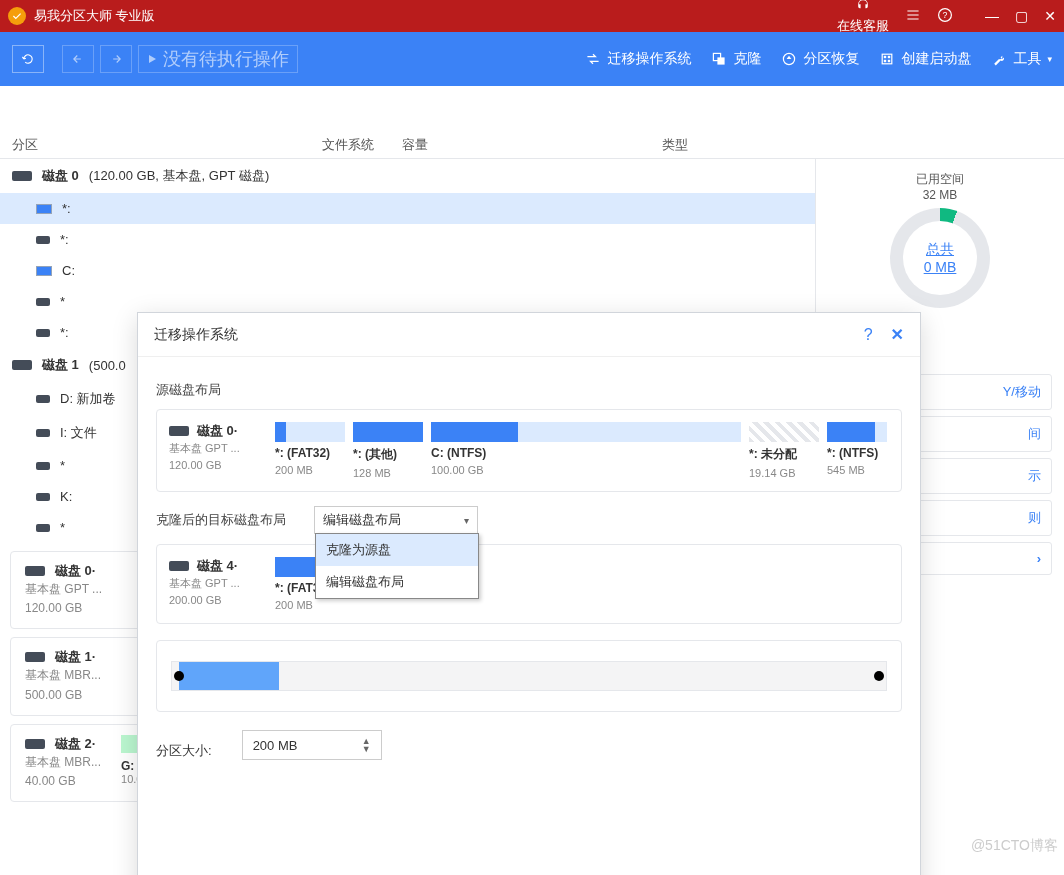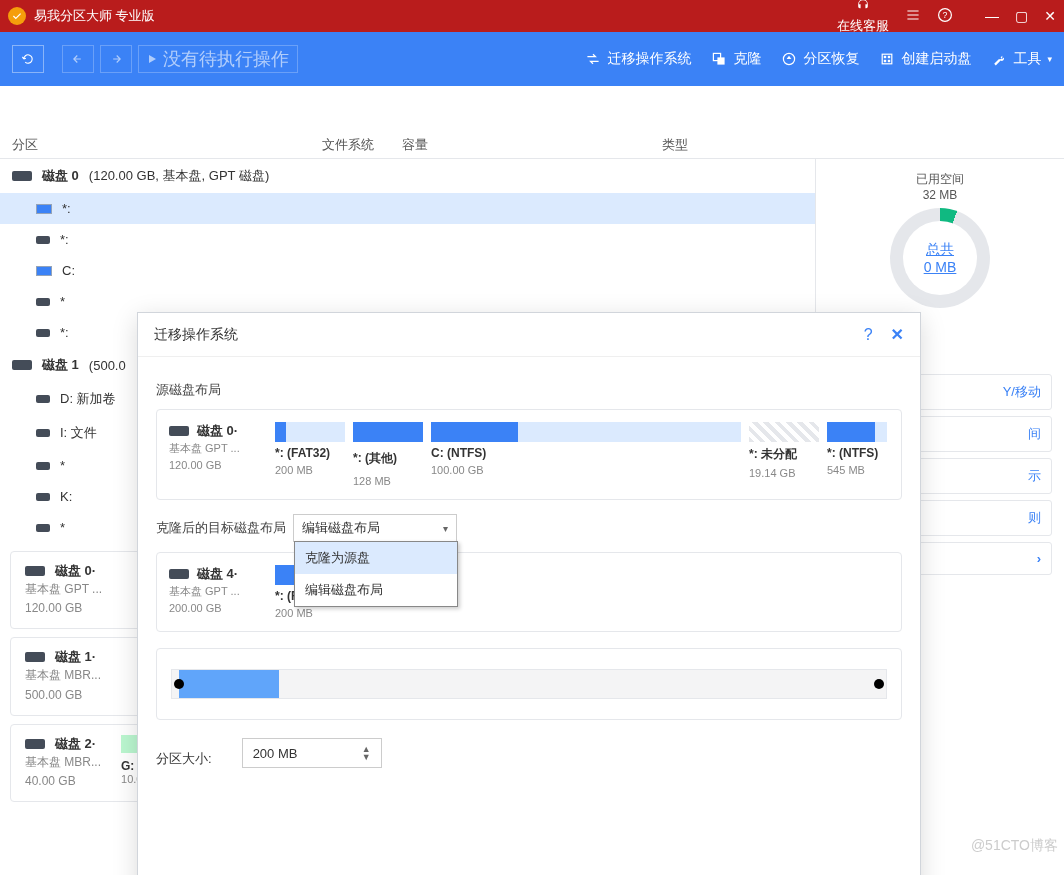--- a/index.html
+++ b/index.html
@@ -66,21 +66,21 @@
   .layout-disk .nm { font-weight: bold; font-size: 13px; }
   .layout-disk .sb { color: #888; font-size: 11px; line-height: 1.5; }
   .layout-parts { flex: 1; display: flex; gap: 8px; }
   .pcol { display: flex; flex-direction: column; gap: 4px; }
   .pbar { height: 20px; background: #dbeafe; position: relative; }
   .pbar .fill { height: 100%; background: #3b82f6; }
   .pbar.unalloc { background: repeating-linear-gradient(45deg,#e5e7eb,#e5e7eb 4px,#fff 4px,#fff 8px); }
   .pnm { font-size: 12px; font-weight: bold; }
   .psz { font-size: 11px; color: #888; }
 
-  .dd-row { display: flex; align-items: center; gap: 7px; margin: 14px 0 10px 0; position: relative; }
+  .dd-row { display: flex; align-items: center; gap: 28px; margin: 14px 0 10px 0; position: relative; }
   .select-box { border: 1px solid #ccc; height: 28px; width: 164px; display: flex; align-items: center; padding: 0 8px; font-size: 13px; cursor: pointer; position: relative; }
   .select-box .chev { margin-left: auto; font-size: 10px; color: #666; }
   .dropdown { position: absolute; top: 100%; left: 0; width: 164px; background: #fff; border: 1px solid #888; box-shadow: 2px 2px 4px rgba(0,0,0,0.2); z-index: 60; }
   .dropdown .opt { padding: 7px 10px; font-size: 13px; cursor: pointer; }
   .dropdown .opt.hl { background: #dbeafe; }
 
   .slider-box { border: 1px solid #e5e7eb; border-radius: 4px; padding: 20px 14px; margin-top: 16px; }
   .slider-track { height: 30px; background: #f4f4f5; position: relative; border: 1px solid #e5e7eb; }
   .slider-fill { position: absolute; left: 1%; top: 0; bottom: 0; width: 14%; background: #60a5fa; }
   .slider-handle { position: absolute; width: 10px; height: 10px; background: #000; border-radius: 50%; top: 50%; transform: translate(-50%,-50%); cursor: pointer; }
@@ -359,21 +359,21 @@
           <div class="sb">120.00 GB</div>
         </div>
         <div class="layout-parts" id="src-parts">
             <div class="pcol" style="width: 70px;">
               <div class="pbar">
                 <div class="fill" style="width: 16%;"></div>
               </div>
               <div class="pnm">*:  (FAT32)</div>
               <div class="psz">200 MB</div>
             </div>
-            <div class="pcol" style="width: 70px; gap: 8px;">
+            <div class="pcol" style="width: 70px;">
               <div class="pbar">
                 <div class="fill" style="width: 100%;"></div>
               </div>
               <div class="pnm">*:  (其他)</div>
               <div class="psz">128 MB</div>
             </div>
             <div class="pcol" style="width: 310px;">
               <div class="pbar">
                 <div class="fill" style="width: 28%;"></div>
               </div>

